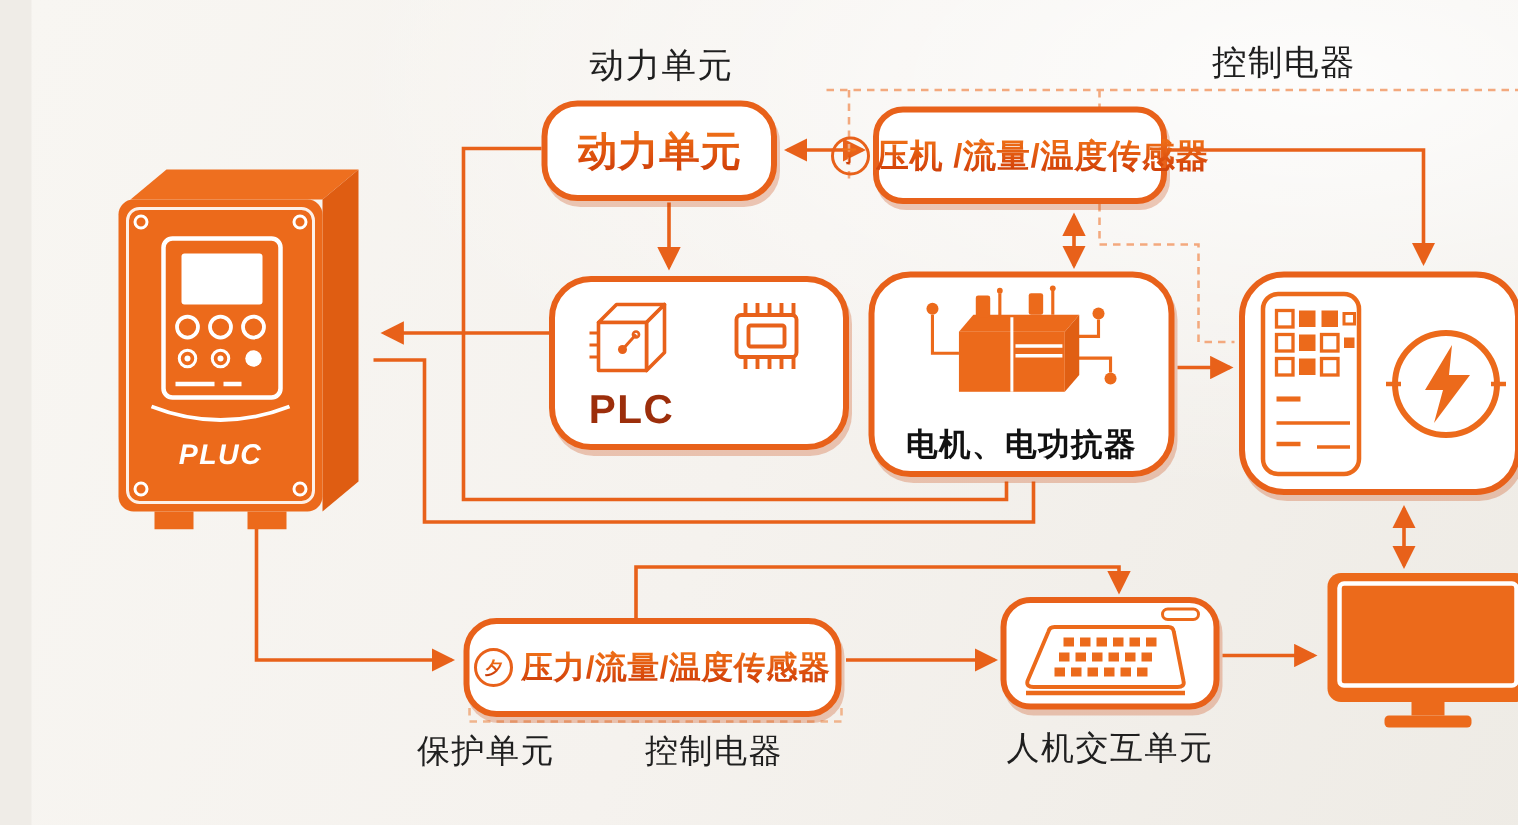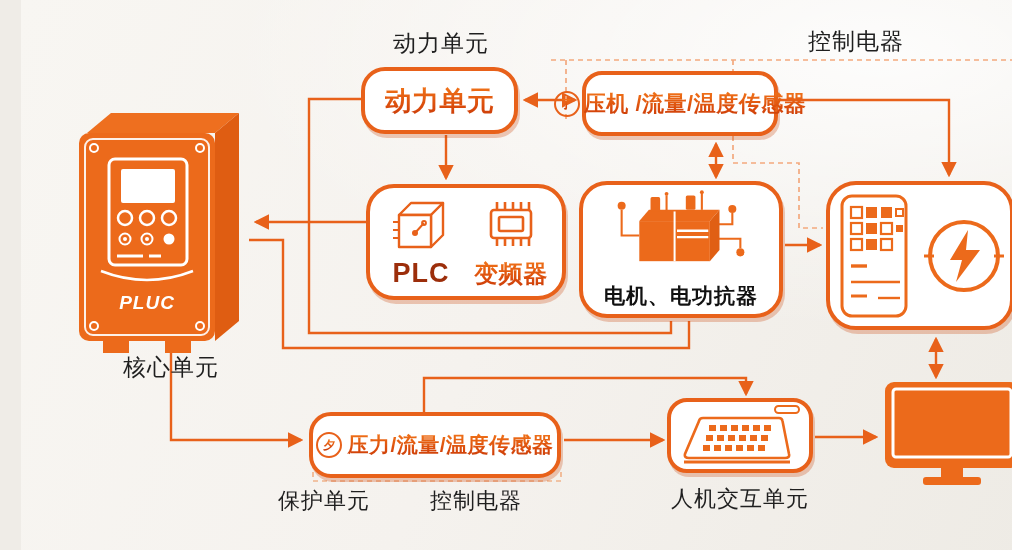--- a/index.html
+++ b/index.html
@@ -117,21 +117,20 @@
       <circle cx="74" cy="136" r="2" fill="#fff"></circle>
       <circle cx="96" cy="136" r="5.5" fill="#fff"></circle>
       <line x1="44" y1="153" x2="70" y2="153" stroke="#fff" stroke-width="3"></line>
       <line x1="76" y1="153" x2="88" y2="153" stroke="#fff" stroke-width="3"></line>
       <path d="M28,168 Q74,186 120,168" fill="none" stroke="#fff" stroke-width="2.5"></path>
       <text x="74" y="206" fill="#ffffff" font-size="19" font-weight="bold" font-style="italic" text-anchor="middle" letter-spacing="1">PLUC</text>
       <rect x="30" y="238" width="26" height="12" fill="#ec6a1b"></rect>
       <rect x="92" y="238" width="26" height="12" fill="#ec6a1b"></rect>
     </svg>
   </div>
-  <div class="caption" style="left:70px;top:352px;width:160px;font-size:23px;">核心单元</div>
 
   <div class="node obox plc-grid" style="left:345px;top:184px;width:200px;height:116px;border-radius:28px;">
     <svg width="60" height="60" viewBox="0 0 60 60">
       <g stroke="#e8611a" stroke-width="2.4" fill="#fff" stroke-linejoin="round">
         <polygon points="8,20 20,8 52,8 40,20"></polygon>
         <polygon points="40,20 52,8 52,40 40,52"></polygon>
         <rect x="8" y="20" width="32" height="32"></rect>
       </g>
       <g stroke="#e8611a" stroke-width="2" fill="none">
         <line x1="2" y1="27" x2="8" y2="27"></line>
@@ -152,21 +151,20 @@
           <line x1="42" y1="6" x2="42" y2="14"></line>
         <line x1="50" y1="6" x2="50" y2="14"></line>
         <line x1="18" y1="42" x2="18" y2="50"></line>
           <line x1="26" y1="42" x2="26" y2="50"></line>
         <line x1="34" y1="42" x2="34" y2="50"></line>
           <line x1="42" y1="42" x2="42" y2="50"></line>
         <line x1="50" y1="42" x2="50" y2="50"></line>
       </g>
     </svg>
     <span class="plc-word">PLC</span>
-    <span class="grad vfd-word">变频器</span>
   </div>
 
   <div class="node obox motor-col" style="left:558px;top:181px;width:204px;height:137px;border-radius:28px;">
     <svg width="172" height="96" viewBox="0 0 172 96">
       <g stroke="#ec6a1b" stroke-width="2.6" fill="none">
         <path d="M12,26 V58 H34"></path>
         <path d="M124,44 H150 V30"></path>
         <path d="M124,62 H160 V74"></path>
       </g>
       <circle cx="12" cy="21" r="5" fill="#ec6a1b"></circle>

